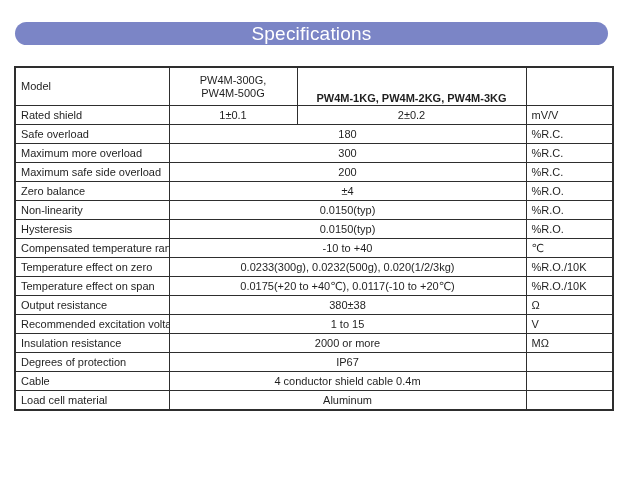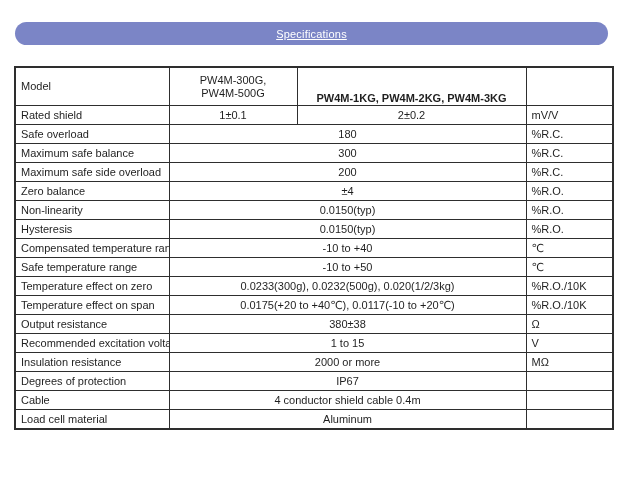--- a/index.html
+++ b/index.html
@@ -19,23 +19,22 @@
     width: 593px;
     height: 23px;
     background: #7b85c6;
     border-radius: 12px;
     display: flex;
     align-items: center;
     justify-content: center;
   }
   .title-pill span {
     color: #ffffff;
-    font-size: 11px;
+    font-size: 19px;
     letter-spacing: 0.2px;
-    text-decoration: underline;
   }
   table.spec {
     position: absolute;
     left: 14px;
     top: 66px;
     width: 598px;
     border-collapse: collapse;
     table-layout: fixed;
     border: 2px solid #2e2e2e;
   }
@@ -90,21 +89,21 @@
       <td class="val">2±0.2</td>
       <td class="unit">mV/V</td>
     </tr>
 
     <tr>
       <td class="lbl">Safe overload</td>
       <td class="val" colspan="2">180</td>
       <td class="unit">%R.C.</td>
     </tr>
     <tr>
-      <td class="lbl">Maximum safe balance</td>
+      <td class="lbl">Maximum more overload</td>
       <td class="val" colspan="2">300</td>
       <td class="unit">%R.C.</td>
     </tr>
     <tr>
       <td class="lbl">Maximum safe side overload</td>
       <td class="val" colspan="2">200</td>
       <td class="unit">%R.C.</td>
     </tr>
     <tr>
       <td class="lbl">Zero balance</td>
@@ -117,25 +116,20 @@
       <td class="unit">%R.O.</td>
     </tr>
     <tr>
       <td class="lbl">Hysteresis</td>
       <td class="val" colspan="2">0.0150(typ)</td>
       <td class="unit">%R.O.</td>
     </tr>
     <tr>
       <td class="lbl">Compensated temperature range</td>
       <td class="val" colspan="2">-10 to +40</td>
-      <td class="unit">℃</td>
-    </tr>
-    <tr>
-      <td class="lbl">Safe temperature range</td>
-      <td class="val" colspan="2">-10 to +50</td>
       <td class="unit">℃</td>
     </tr>
     <tr>
       <td class="lbl">Temperature effect on zero</td>
       <td class="val" colspan="2">0.0233(300g), 0.0232(500g), 0.020(1/2/3kg)</td>
       <td class="unit">%R.O./10K</td>
     </tr>
     <tr>
       <td class="lbl">Temperature effect on span</td>
       <td class="val" colspan="2">0.0175(+20 to +40℃), 0.0117(-10 to +20℃)</td>

